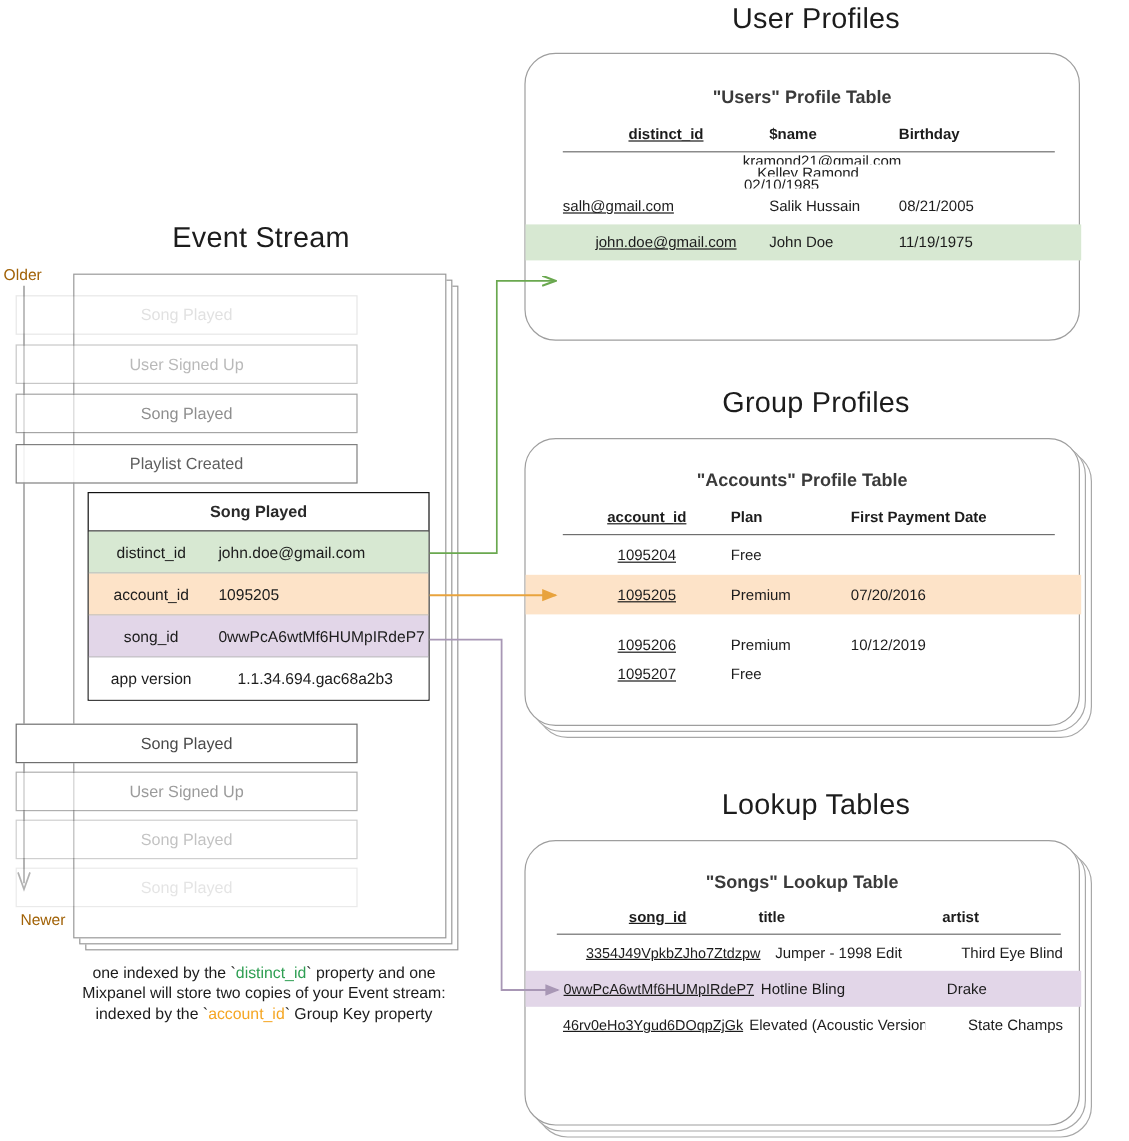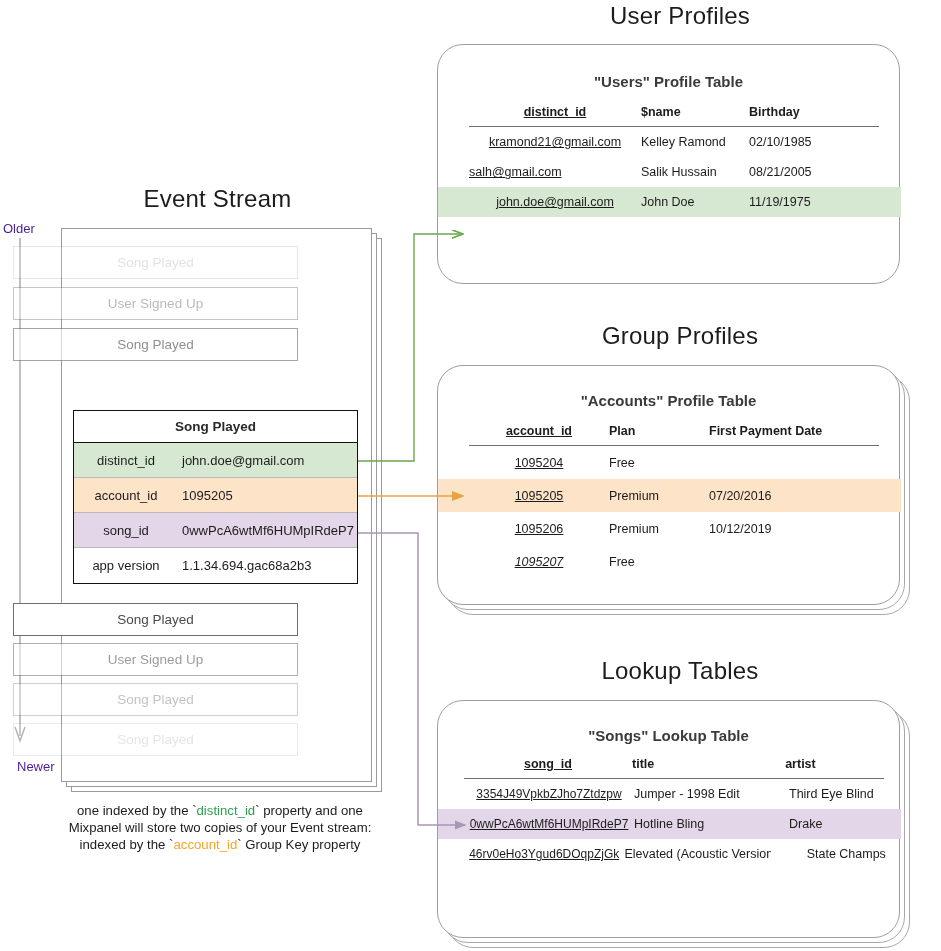--- a/index.html
+++ b/index.html
@@ -22,21 +22,21 @@
     letter-spacing: .2px;
     white-space: nowrap;
   }
 
   
   #event-stream-title { left: 60px; top: 185px; width: 315px; }
 
   .axis-label {
     position: absolute;
     font-size: 13px;
-    color: #4c1d95;
+    color: #a16207;
     white-space: nowrap;
   }
   #older-label { left: 3px; top: 221px; }
   #newer-label { left: 17px; top: 759px; }
 
   #time-arrow { position: absolute; left: 12px; top: 238px; }
 
   .stack-layer {
     position: absolute;
     background: #fff;
@@ -74,21 +74,21 @@
     font-size: 13.5px; font-weight: bold; color: #2a2a2a;
     border-bottom: 1.8px solid #111;
   }
   .prop-row {
     display: flex; align-items: center;
     height: 35px;
     border-bottom: 1px solid #b9b9b9;
     font-size: 13px;
     color: #1c1c1c;
   }
-  .prop-row:last-child { border-bottom: none; }
+  .prop-row:last-child { border-bottom: none; gap: 16px; }
   .prop-key { width: 104px; text-align: center; }
   .prop-val { flex: 1; padding-left: 4px; }
 
   
   #stream-caption {
     position: absolute;
     left: 45px; top: 802px; width: 350px;
     text-align: center;
     font-size: 13.2px; line-height: 17px;
     color: #1c1c1c;
@@ -160,20 +160,23 @@
 
   <div class="ev" style="top:246px; opacity:.16">
     <span>Song Played</span>
   </div>
   <div class="ev" style="top:287px; opacity:.38">
     <span>User Signed Up</span>
   </div>
   <div class="ev" style="top:328px; opacity:.62">
     <span>Song Played</span>
   </div>
+  <div class="ev" style="top:370px; opacity:.88">
+    <span>Playlist Created</span>
+  </div>
 
   <div id="ev-main">
     <div class="ev-head">Song Played</div>
 
     <div class="prop-row" style="background:#d7e8d2">
       <span class="prop-key">distinct_id</span>
       <span class="prop-val">john.doe@gmail.com</span>
     </div>
     <div class="prop-row" style="background:#fde3c8">
       <span class="prop-key">account_id</span>
@@ -219,21 +222,21 @@
       <div class="card-title" style="position:absolute; left:0; top:28px; width:100%;">"Users" Profile Table</div>
 
       <div class="tbl" style="top:60px; left:31px; width:410px;">
         <div class="thead">
           <span class="cell th-underline" style="width:172px; text-align:center;">distinct_id</span>
           <span class="cell" style="width:108px;">$name</span>
           <span class="cell" style="width:130px;">Birthday</span>
         </div>
         <div class="hrule"></div>
 
-        <div class="trow" style="background:transparent; margin-left:-31px; padding-left:31px; width:463px;">
+        <div class="trow" style="background:transparent; margin-left:-31px; padding-left:31px; width:463px;flex-direction:column;">
           <span class="cell u" style="width:172px; text-align:center;">kramond21@gmail.com</span>
           <span class="cell" style="width:108px;">Kelley Ramond</span>
           <span class="cell" style="width:130px;">02/10/1985</span>
         </div>
         <div class="trow" style="background:transparent; margin-left:-31px; padding-left:31px; width:463px;">
           <span class="cell u" style="width:172px; ">salh@gmail.com</span>
           <span class="cell" style="width:108px;">Salik Hussain</span>
           <span class="cell" style="width:130px;">08/21/2005</span>
         </div>
         <div class="trow" style="background:#d7e8d2; margin-left:-31px; padding-left:31px; width:463px;">
@@ -264,27 +267,27 @@
         <div class="trow" style="background:transparent; margin-left:-31px; padding-left:31px; width:463px; height:33px;">
           <span class="cell u" style="width:140px; text-align:center;">1095204</span>
           <span class="cell" style="width:100px;">Free</span>
           <span class="cell" style="width:170px;"></span>
         </div>
         <div class="trow" style="background:#fde3c8; margin-left:-31px; padding-left:31px; width:463px; height:33px;">
           <span class="cell u" style="width:140px; text-align:center;">1095205</span>
           <span class="cell" style="width:100px;">Premium</span>
           <span class="cell" style="width:170px;">07/20/2016</span>
         </div>
-        <div class="trow" style="background:transparent; margin-left:-31px; padding-left:31px; width:463px; height:33px;">
+        <div class="trow" style="background:transparent; margin-left:-31px; padding-left:31px; width:463px; height:33px;align-items:flex-end;">
           <span class="cell u" style="width:140px; text-align:center;">1095206</span>
           <span class="cell" style="width:100px;">Premium</span>
           <span class="cell" style="width:170px;">10/12/2019</span>
         </div>
         <div class="trow" style="background:transparent; margin-left:-31px; padding-left:31px; width:463px; height:33px;">
-          <span class="cell u" style="width:140px; text-align:center;font-style:italic;">1095207</span>
+          <span class="cell u" style="width:140px; text-align:center;">1095207</span>
           <span class="cell" style="width:100px;">Free</span>
           <span class="cell" style="width:170px;"></span>
         </div>
       </div>
     </div>
   </div>
 
   <div class="section-title" style="left:520px; top:657px; width:320px;">Lookup Tables</div>
 
   <div class="card-stack" style="left:437px; top:700px; width:475px; height:250px;">
@@ -294,21 +297,21 @@
       <div class="card-title" style="position:absolute; left:0; top:26px; width:100%;">"Songs" Lookup Table</div>
 
       <div class="tbl" style="top:56px; left:26px; width:420px;">
         <div class="thead">
           <span class="cell th-underline" style="width:170px; text-align:center;">song_id</span>
           <span class="cell" style="width:155px;">title</span>
           <span class="cell" style="width:100px;">artist</span>
         </div>
         <div class="hrule"></div>
 
-        <div class="trow" style="background:transparent; margin-left:-26px; padding-left:26px; width:463px;">
+        <div class="trow" style="background:transparent; margin-left:-26px; padding-left:26px; width:463px;justify-content:flex-end;">
           <span class="cell u" style="width:170px; text-align:center; font-size:12px;">3354J49VpkbZJho7Ztdzpw</span>
           <span class="cell" style="width:155px;">Jumper - 1998 Edit</span>
           <span class="cell" style="width:100px;">Third Eye Blind</span>
         </div>
         <div class="trow" style="background:#e2d6e8; margin-left:-26px; padding-left:26px; width:463px;">
           <span class="cell u" style="width:170px; text-align:center; font-size:12px;">0wwPcA6wtMf6HUMpIRdeP7</span>
           <span class="cell" style="width:155px;">Hotline Bling</span>
           <span class="cell" style="width:100px;">Drake</span>
         </div>
         <div class="trow" style="background:transparent; margin-left:-26px; padding-left:26px; width:463px;">

